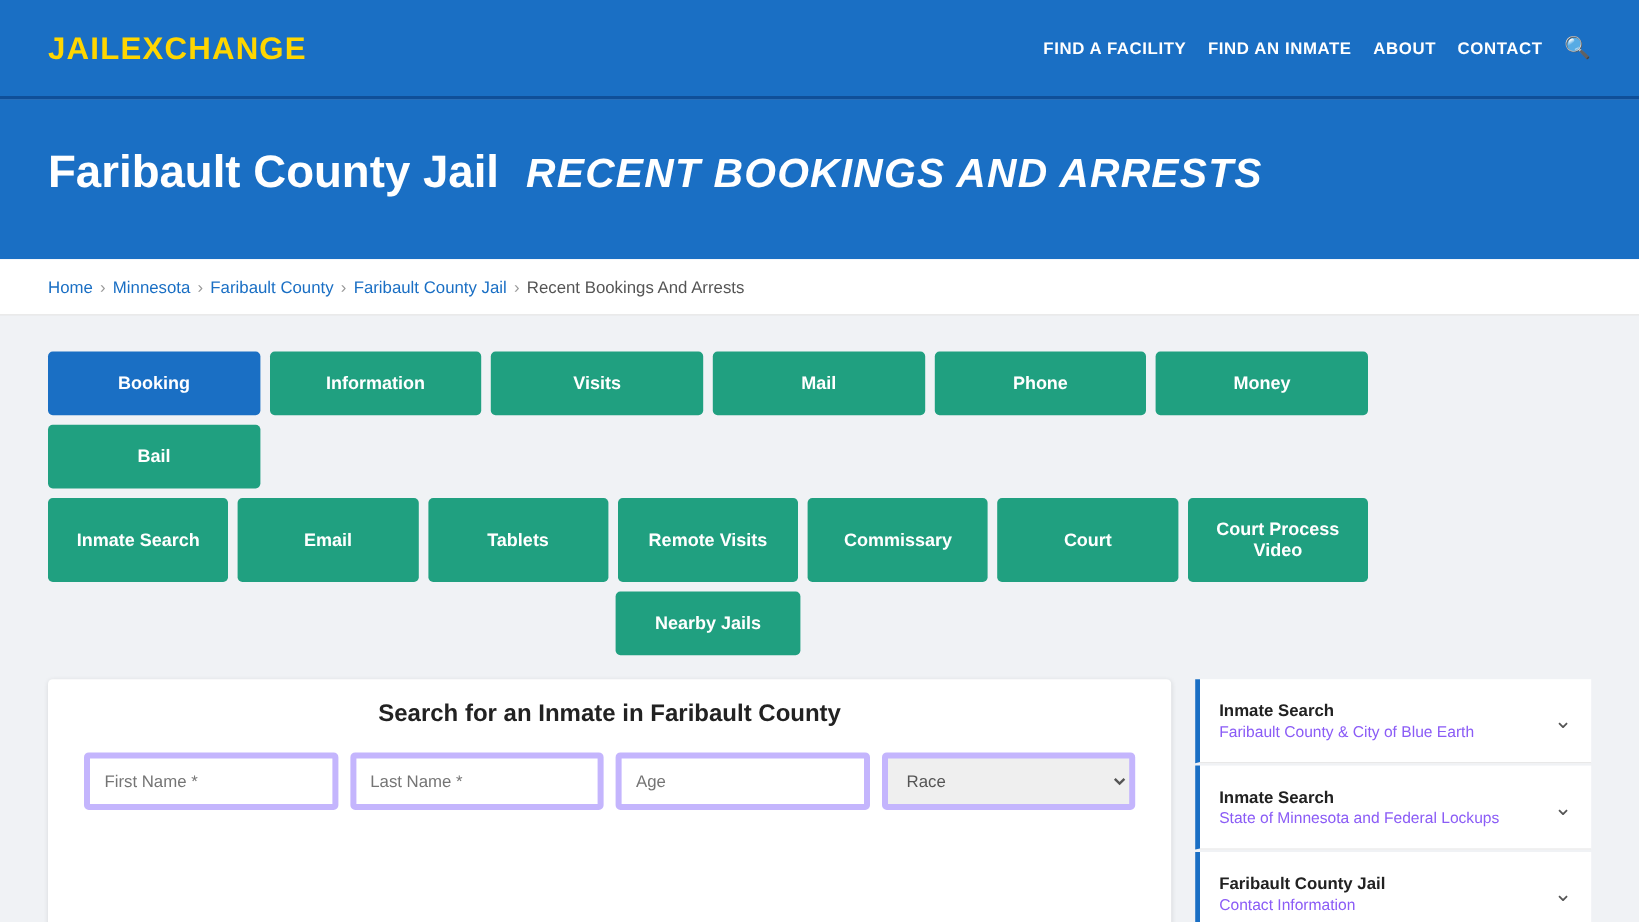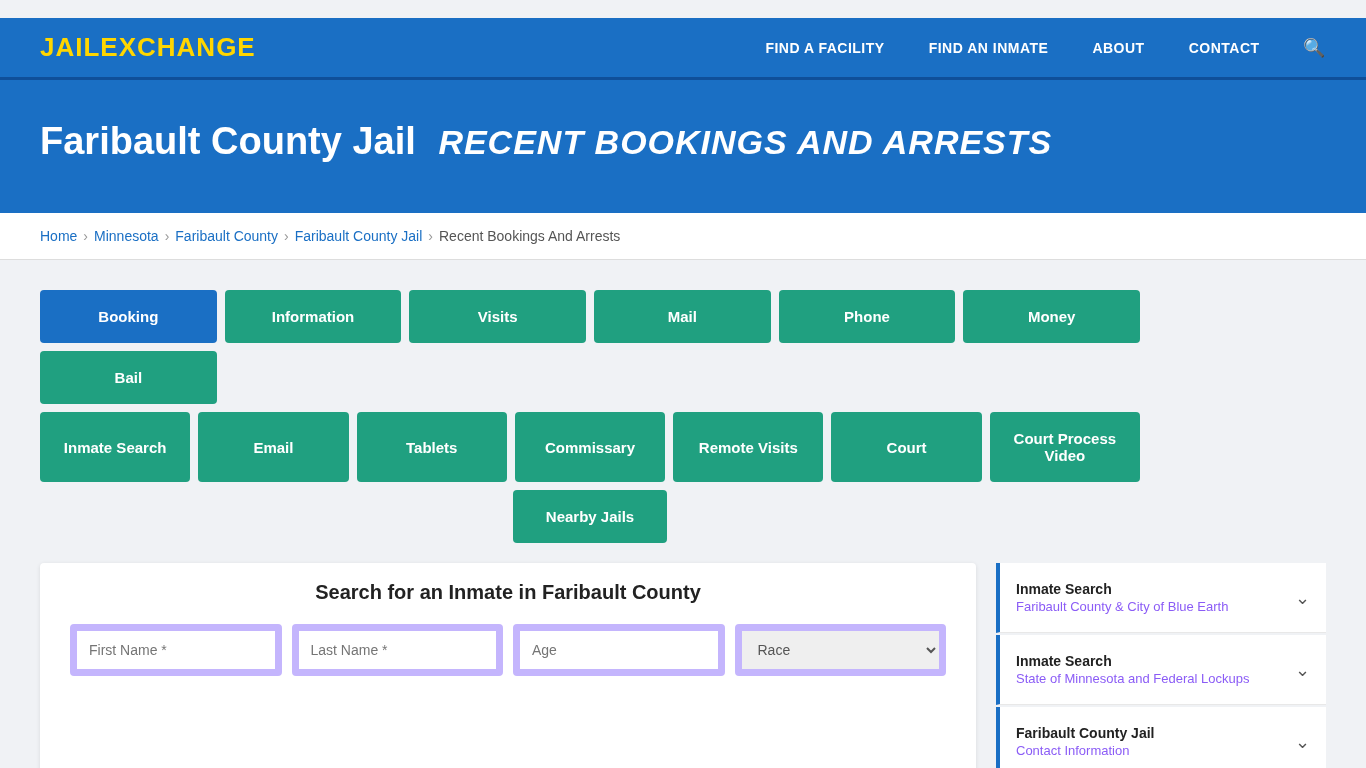--- a/index.html
+++ b/index.html
@@ -5,37 +5,36 @@
     * { box-sizing: border-box; margin: 0; padding: 0; }
     body { font-family: Arial, sans-serif; background: #f0f2f5; color: #333; }
 
     
     nav {
       background: #1a6fc4;
       display: flex;
       align-items: center;
       justify-content: space-between;
       padding: 12px 40px;
-      height: 62px;
+      height: 83px;
       border-bottom: 3px solid #0f4f99;
-      margin-top: 18px;
     }
     .logo {
       font-size: 26px;
       font-weight: 900;
       color: #fff;
       letter-spacing: 1px;
     }
     .logo span {
       color: #ffd600;
     }
     .nav-links {
       display: flex;
       align-items: center;
-      gap: 44px;
+      gap: 18px;
     }
     .nav-links a {
       color: #fff;
       text-decoration: none;
       font-size: 14px;
       font-weight: 700;
       letter-spacing: 0.5px;
       cursor: pointer;
     }
     .nav-search-icon {
@@ -151,21 +150,21 @@
       margin-bottom: 20px;
       color: #222;
     }
     .search-form {
       display: flex;
       gap: 10px;
       flex-wrap: wrap;
       margin-bottom: 15px;
     }
     .search-form input, .search-form select {
-      border: 7px solid #c4b5fd;
+      border: 5px solid #c4b5fd;
       border-radius: 4px;
       padding: 10px 12px;
       font-size: 14px;
       flex: 1;
       min-width: 100px;
       color: #555;
     }
     .search-form select {
       min-width: 120px;
     }
@@ -259,22 +258,22 @@
     <button class="grid-btn">Mail</button>
     <button class="grid-btn">Phone</button>
     <button class="grid-btn">Money</button>
     <button class="grid-btn">Bail</button>
   </div>
 
   <div class="buttons-grid-row2" style="margin-top:8px;">
     <button class="grid-btn">Inmate Search</button>
     <button class="grid-btn">Email</button>
     <button class="grid-btn">Tablets</button>
+    <button class="grid-btn">Remote Visits</button>
     <button class="grid-btn">Commissary</button>
-    <button class="grid-btn">Remote Visits</button>
     <button class="grid-btn">Court</button>
     <button class="grid-btn">Court Process Video</button>
   </div>
 
   <div class="row3-center">
     <button class="grid-btn">Nearby Jails</button>
   </div>
 
   <div class="lower-section">
 

